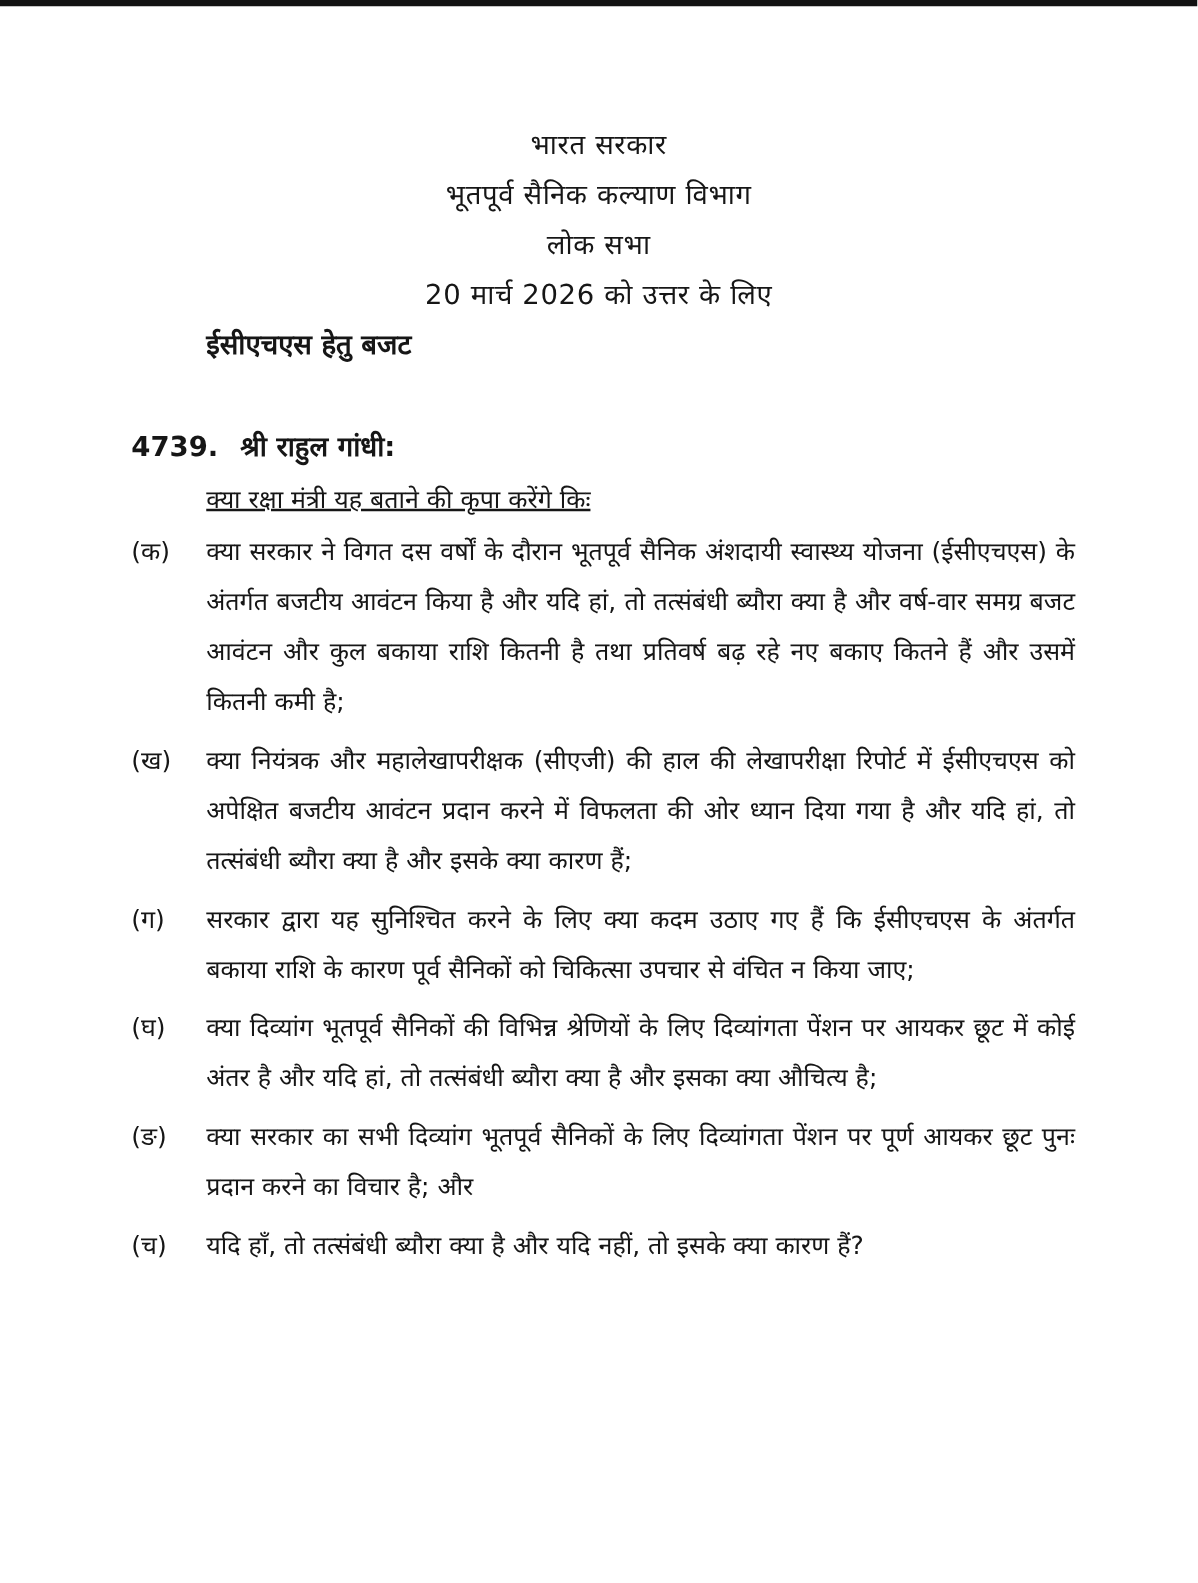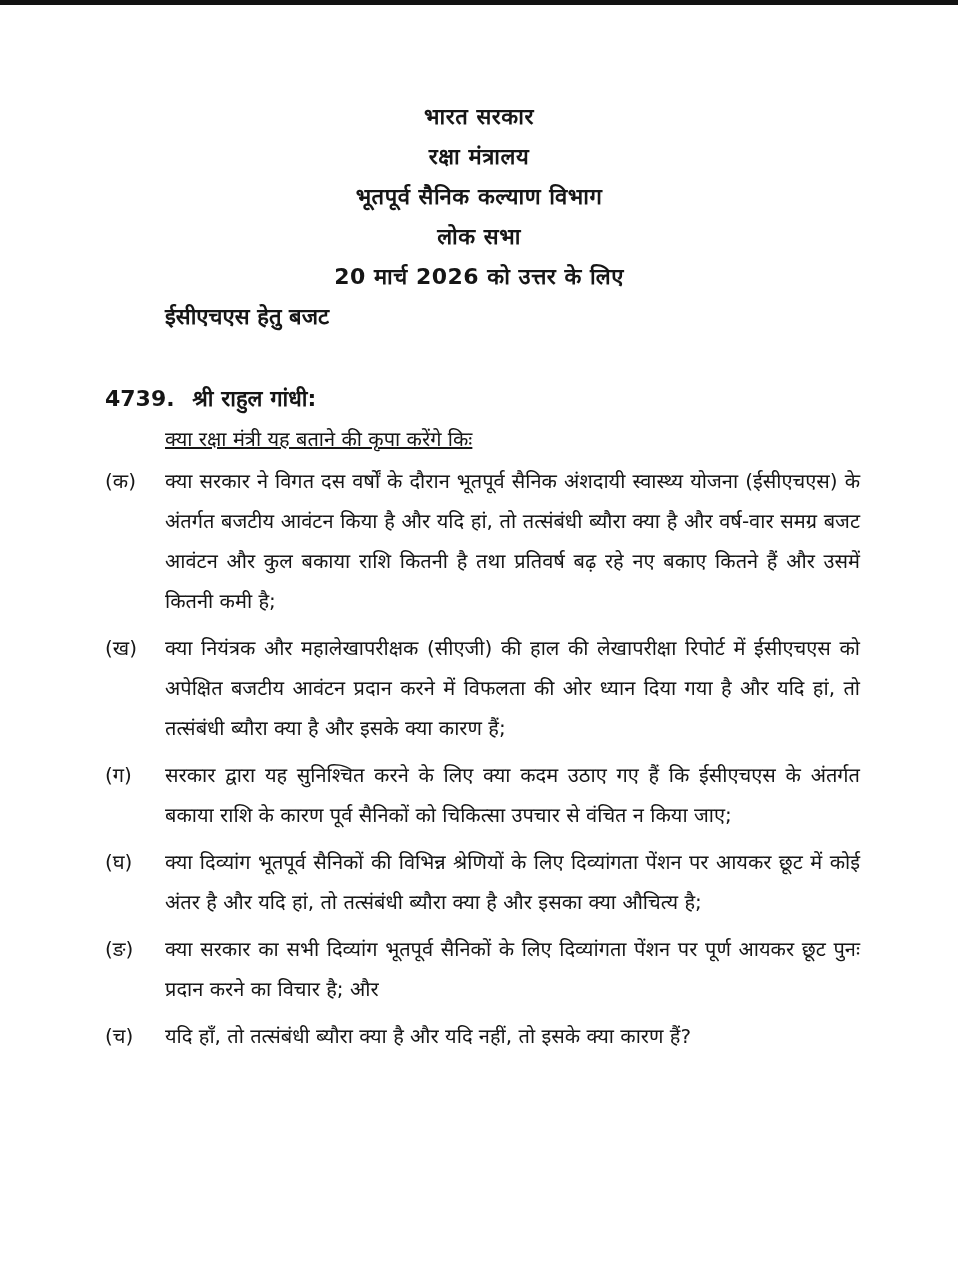--- a/index.html
+++ b/index.html
@@ -24,21 +24,21 @@
   }
   .page-content {
     position: absolute;
     top: 5px;
     left: 0;
     width: 958px;
   }
   .doc-header {
     margin-top: 92px;
     text-align: center;
-    font-weight: bold;
+    font-weight: normal;
     font-size: 22px;
     line-height: 40px;
     letter-spacing: 0.5px;
   }
   .subject {
     margin-left: 165px;
     font-weight: bold;
     font-size: 22px;
     line-height: 40px;
   }
@@ -80,21 +80,20 @@
 </style>
 </head>
 <body>
 
 <div class="scan-top-bar"></div>
 
 <div class="page-content">
 
   <div class="doc-header">
     <div>भारत सरकार</div>
-    <div>रक्षा मंत्रालय</div>
     <div>भूतपूर्व सैनिक कल्याण विभाग</div>
     <div>लोक सभा</div>
     <div>20 मार्च 2026 को उत्तर के लिए</div>
   </div>
 
   <div class="subject">ईसीएचएस हेतु बजट</div>
 
   <div class="question-line">
     <span class="qno">4739.</span>
     <span class="asker">श्री राहुल गांधी:</span>

